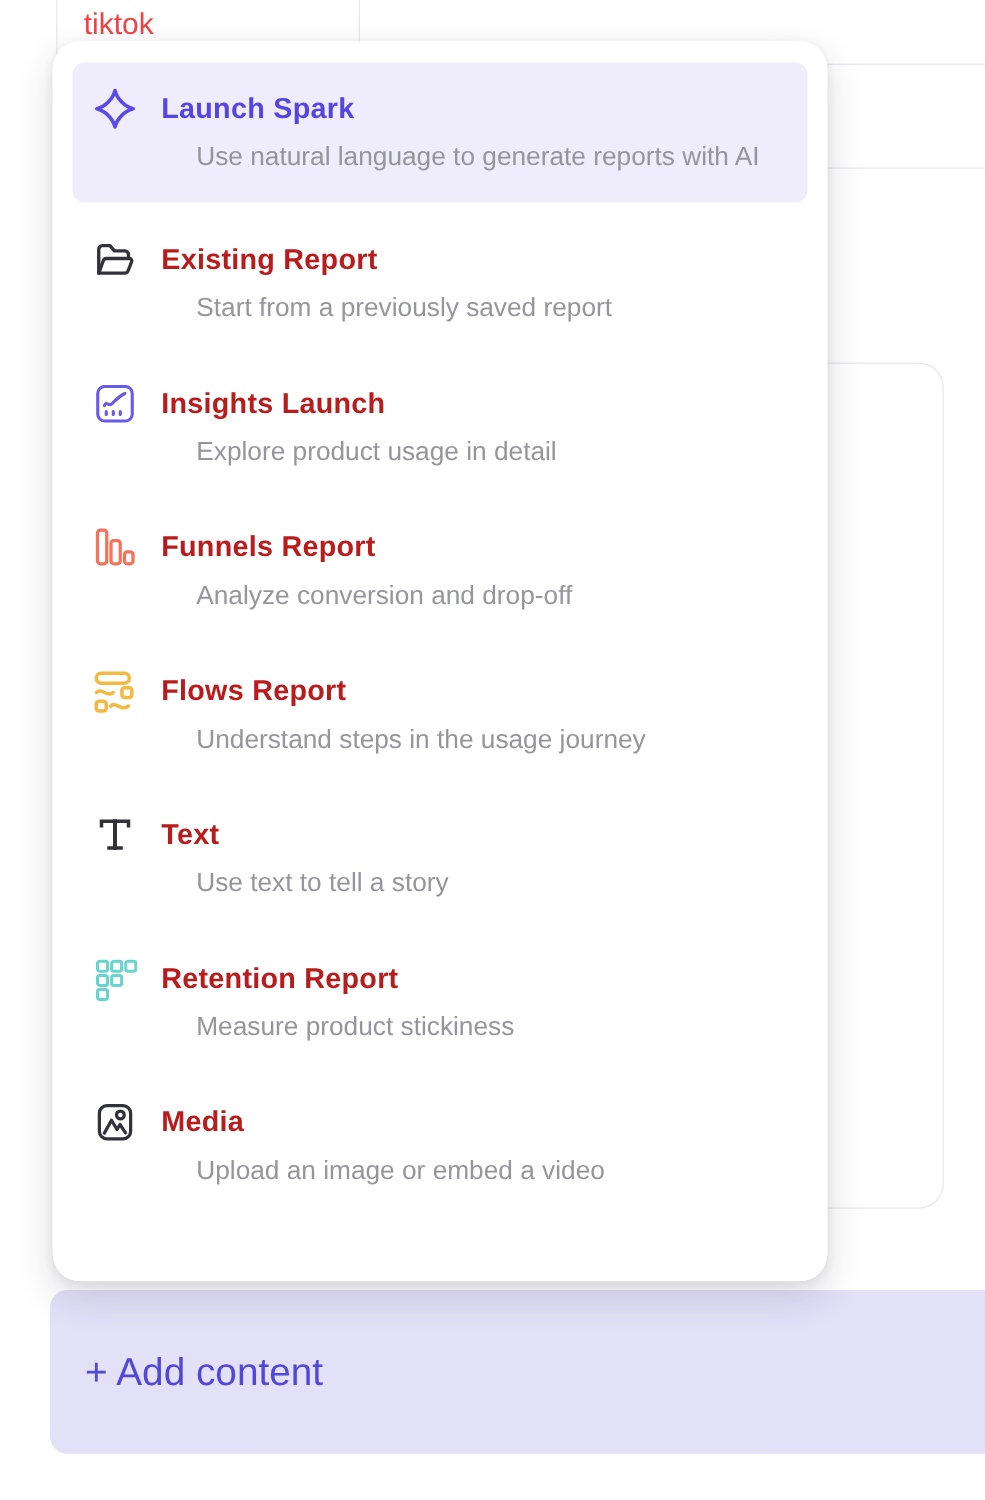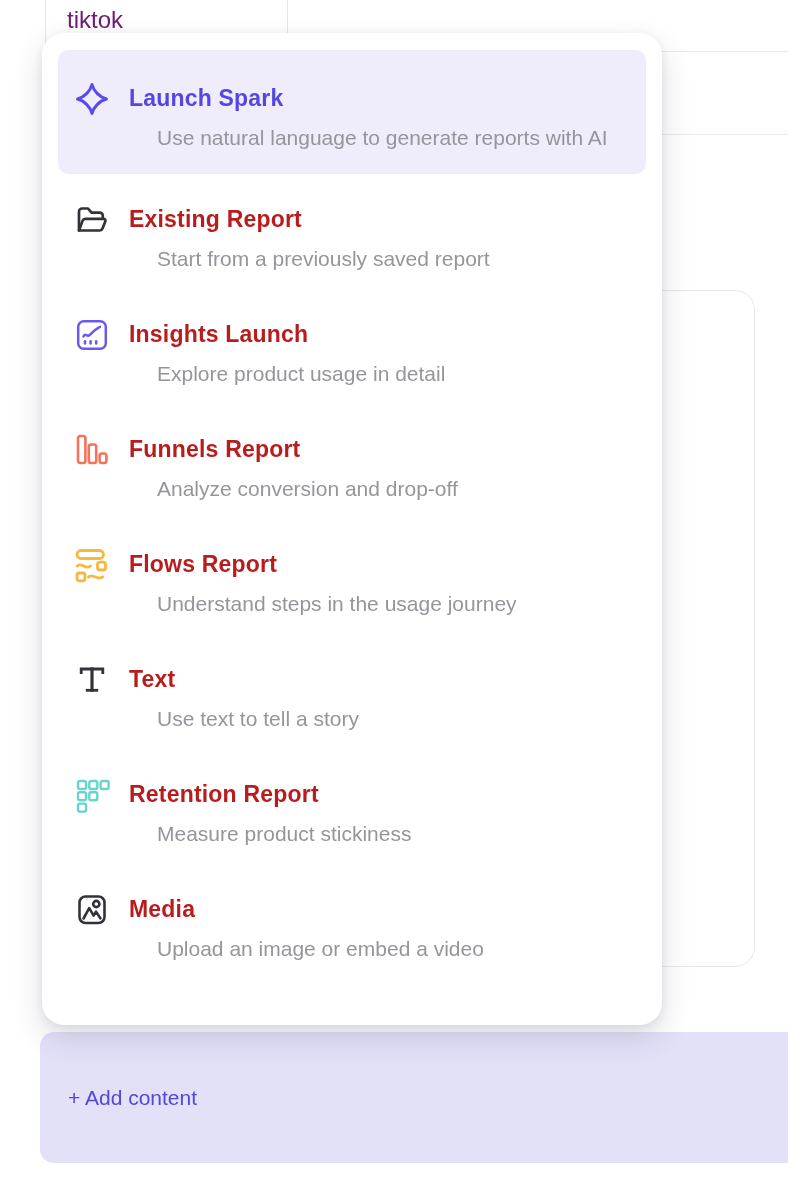--- a/index.html
+++ b/index.html
@@ -6,49 +6,49 @@
   body{
     width:788px;height:1200px;overflow:hidden;background:#ffffff;
     font-family:"Liberation Sans", sans-serif;
   }
   .stage{position:relative;width:788px;height:1200px;}
 
   
   .bg-vline{position:absolute;width:1px;background:#e7e6e9;}
   .bg-vline.v1{left:45px;top:0;height:46px;}
   .bg-vline.v2{left:287px;top:0;height:40px;}
-  .bg-text{position:absolute;left:67px;top:6px;font-size:24px;color:#701a75;}
+  .bg-text{position:absolute;left:67px;top:6px;font-size:24px;color:#ef4444;}
   .bg-hline{position:absolute;height:1px;background:#e9e8eb;left:652px;width:136px;}
   .bg-hline.h1{top:51px;}
   .bg-hline.h2{top:134px;}
   .bg-card{position:absolute;left:310px;top:290px;width:445px;height:677px;
     border:1px solid #e8e7ea;border-radius:20px;background:transparent;box-sizing:border-box;}
 
   
   .popover{
     position:absolute;left:42px;top:33px;width:620px;height:992px;box-sizing:border-box;
     background:#ffffff;border-radius:22px;padding:17px 16px;z-index:5;
     box-shadow:0 12px 30px rgba(45,45,75,.16), 0 2px 8px rgba(45,45,75,.08);
   }
   .item{display:flex;gap:19px;align-items:flex-start;padding:0 16px;margin-bottom:43px;cursor:pointer;}
-  .item.highlight{background:#efecfb;border-radius:10px;padding:31px 16px 21px;margin:0 0 28px 0;}
+  .item.highlight{background:#efecfb;border-radius:10px;padding:19px 16px 21px;margin:0 0 28px 0;}
   .icon{width:36px;height:36px;flex:0 0 36px;display:flex;align-items:center;justify-content:center;}
   .txt{min-width:0;}
   .title{font-size:23px;line-height:34px;font-weight:600;color:#b91c1c;letter-spacing:.2px;}
   .title.purple{color:#5546e4;}
   .desc{font-size:21px;line-height:31px;color:#95959c;margin-top:7px;font-weight:400;margin-left:28px;}
   .item.highlight .desc{max-width:495px;}
 
   
   .add-bar{
     position:absolute;left:40px;top:1032px;width:760px;height:131px;box-sizing:border-box;
     background:#e3e1f8;border-radius:14px;z-index:3;
     display:flex;align-items:center;padding:0 28px;cursor:pointer;
   }
-  .add-bar span{font-size:21px;color:#5347d8;font-weight:400;}
+  .add-bar span{font-size:31px;color:#5347d8;font-weight:400;}
 
   svg{display:block;}
 </style>
 </head>
 <body>
 
 <div class="stage">
 
   <div class="bg-vline v1"></div>
   <div class="bg-vline v2"></div>

